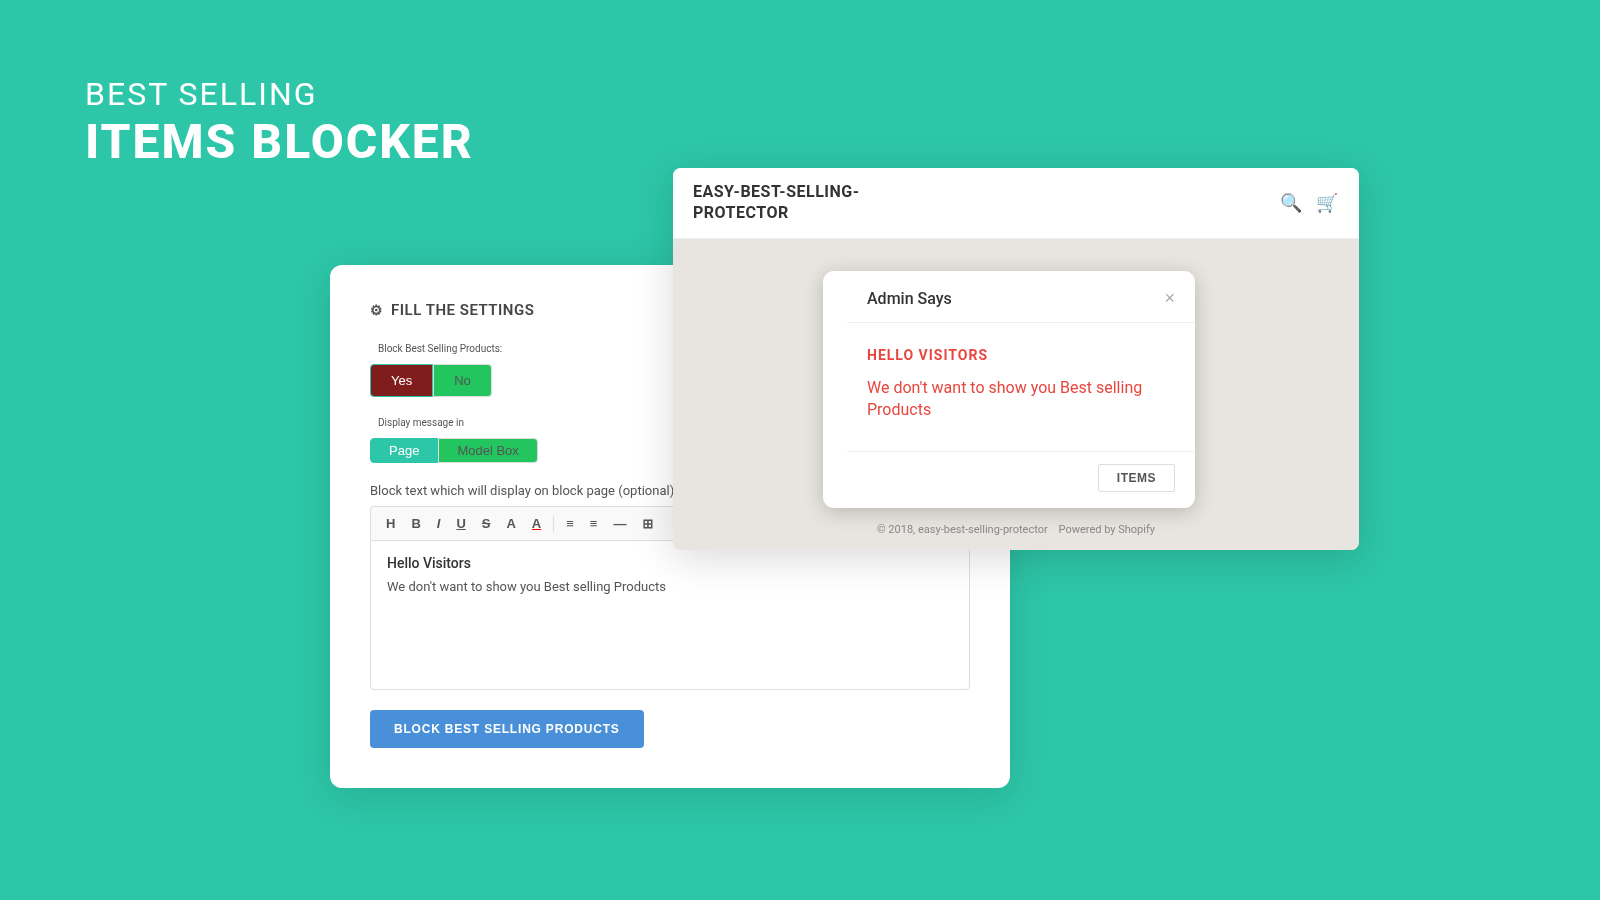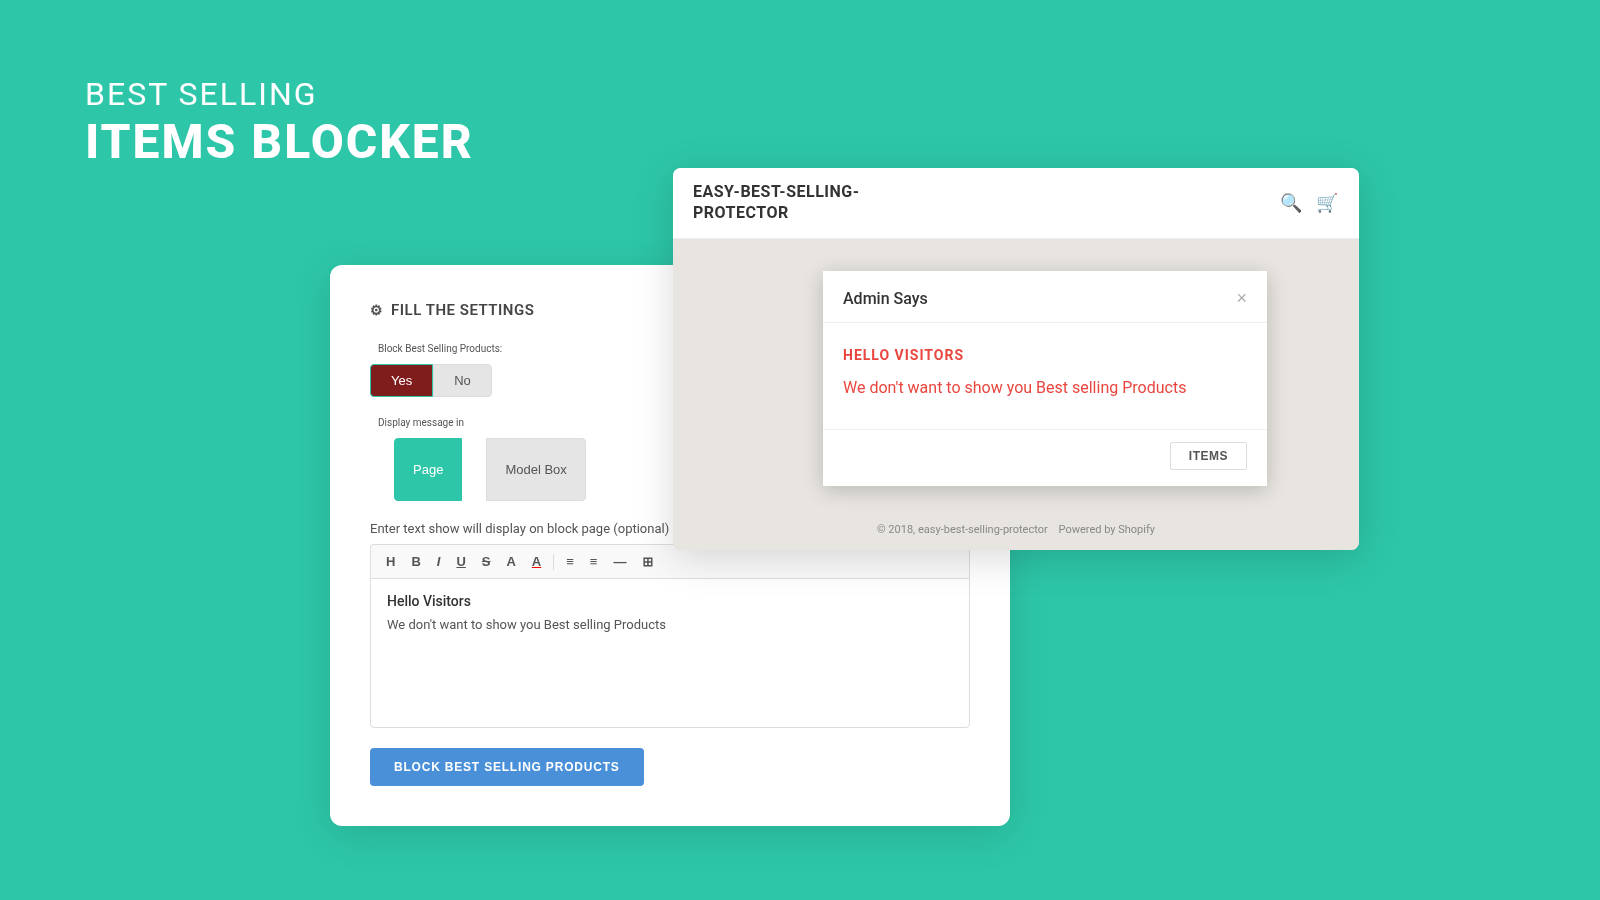--- a/index.html
+++ b/index.html
@@ -71,21 +71,21 @@
       margin-left: 8px;
     }
 
     .btn-group {
       display: flex;
       gap: 0;
     }
     .btn-group .btn {
       padding: 8px 20px;
       border: 1px solid #ddd;
-      background: #e5e5e5;
+      background: #22c55e;
       font-size: 13px;
       cursor: pointer;
       color: #555;
     }
     .btn-group .btn:first-child {
       border-radius: 4px 0 0 4px;
     }
     .btn-group .btn:last-child {
       border-radius: 0 4px 4px 0;
       border-left: none;
@@ -93,22 +93,21 @@
     .btn-group .btn.active {
       background: #7f1d1d;
       color: white;
       border-color: #2dc6a8;
     }
     .btn-group .btn.active + .btn {
       border-left: 1px solid #ddd;
     }
 
     .display-btn-group .btn {
-      padding: 23px 18px;
-      margin-left: 24px;
+      padding: 4px 18px;
     }
     .display-btn-group .btn.active {
       background: #2dc6a8;
       color: white;
       border-color: #2dc6a8;
     }
 
     .text-area-label {
       font-size: 13px;
       color: #555;
@@ -238,25 +237,26 @@
       bottom: 0;
       display: flex;
       align-items: flex-start;
       justify-content: flex-start;
     }
 
     .modal-dialog {
       position: absolute;
       top: 32px;
       left: 150px;
-      width: 444px;
+      width: 372px;
       background: white;
-      border-radius: 0;
+      border-radius: 11px;
       box-shadow: 0 4px 20px rgba(0,0,0,0.2);
       overflow: hidden;
+      padding-left: 24px;
     }
 
     .modal-header {
       padding: 18px 20px 14px 20px;
       border-bottom: 1px solid #eee;
       display: flex;
       align-items: center;
       justify-content: space-between;
     }
     .modal-title {
@@ -332,21 +332,21 @@
 
   <div class="field-group">
     <span class="field-label">Display message in</span>
     <div class="btn-group display-btn-group">
       <button class="btn active">Page</button>
       <button class="btn">Model Box</button>
     </div>
   </div>
 
   <div class="field-group">
-    <span class="text-area-label">Enter text show will display on block page (optional)</span>
+    <span class="text-area-label">Block text which will display on block page (optional)</span>
     <div class="editor-toolbar">
       <button class="tb-btn">H</button>
       <button class="tb-btn"><b>B</b></button>
       <button class="tb-btn"><i>I</i></button>
       <button class="tb-btn"><u>U</u></button>
       <button class="tb-btn"><s>S</s></button>
       <button class="tb-btn">A</button>
       <button class="tb-btn" style="text-decoration: underline; text-decoration-color: red;">A</button>
       <div class="tb-separator"></div>
       <button class="tb-btn">≡</button>

